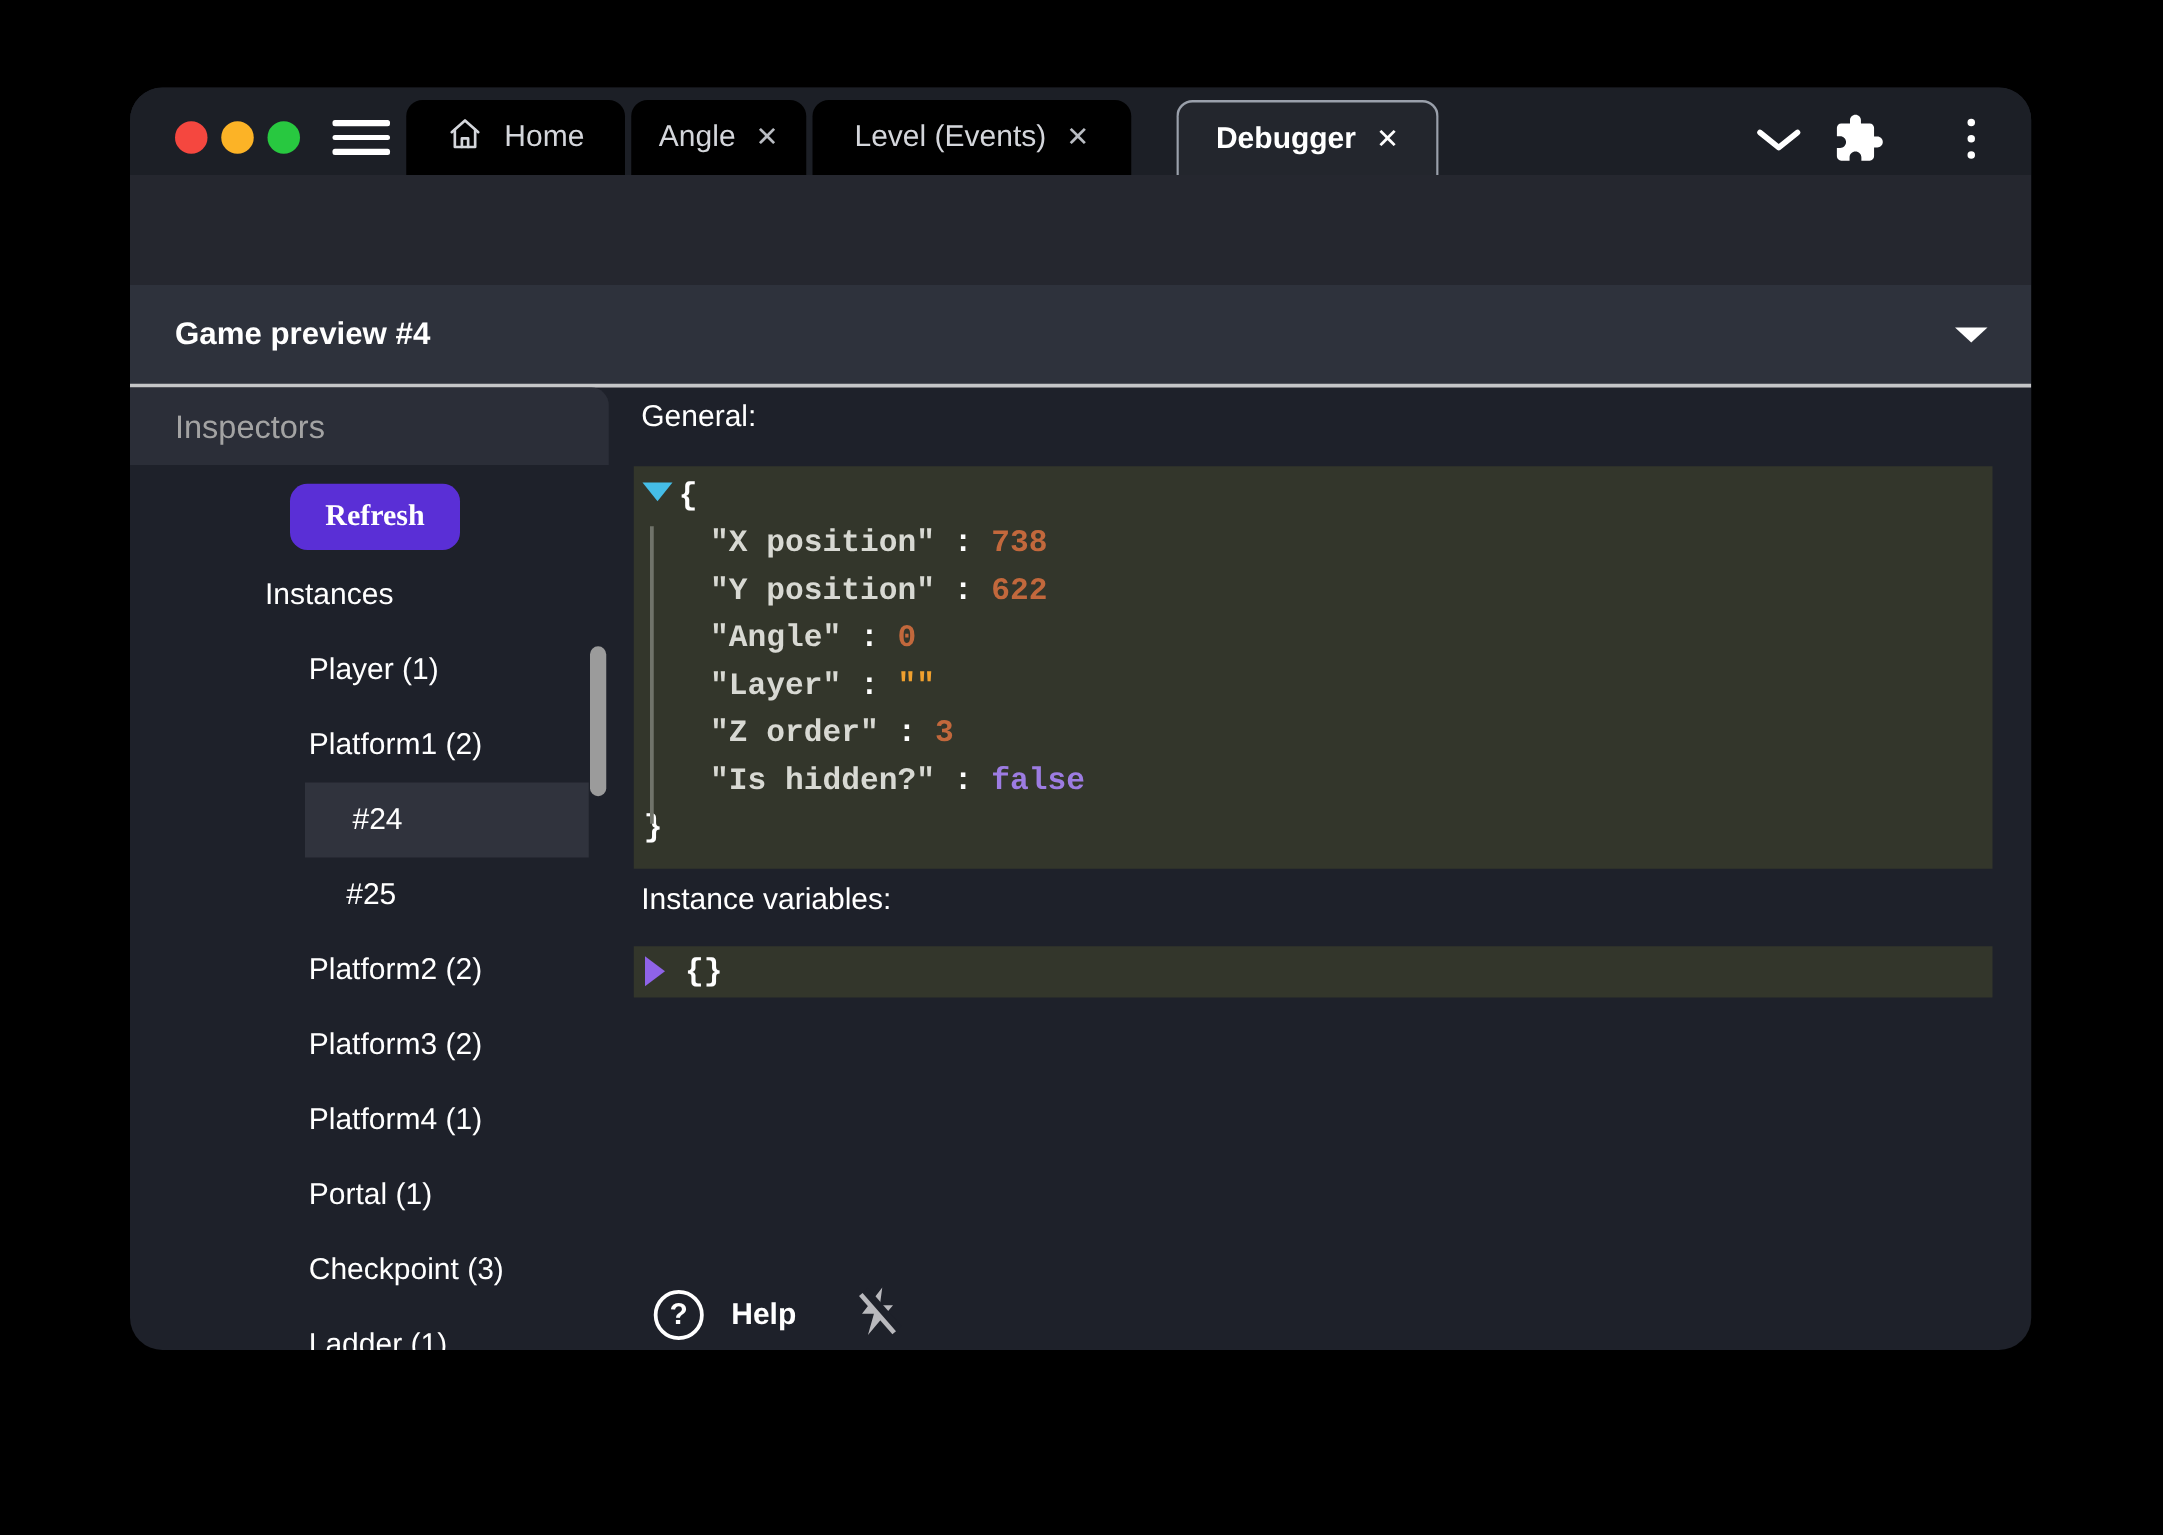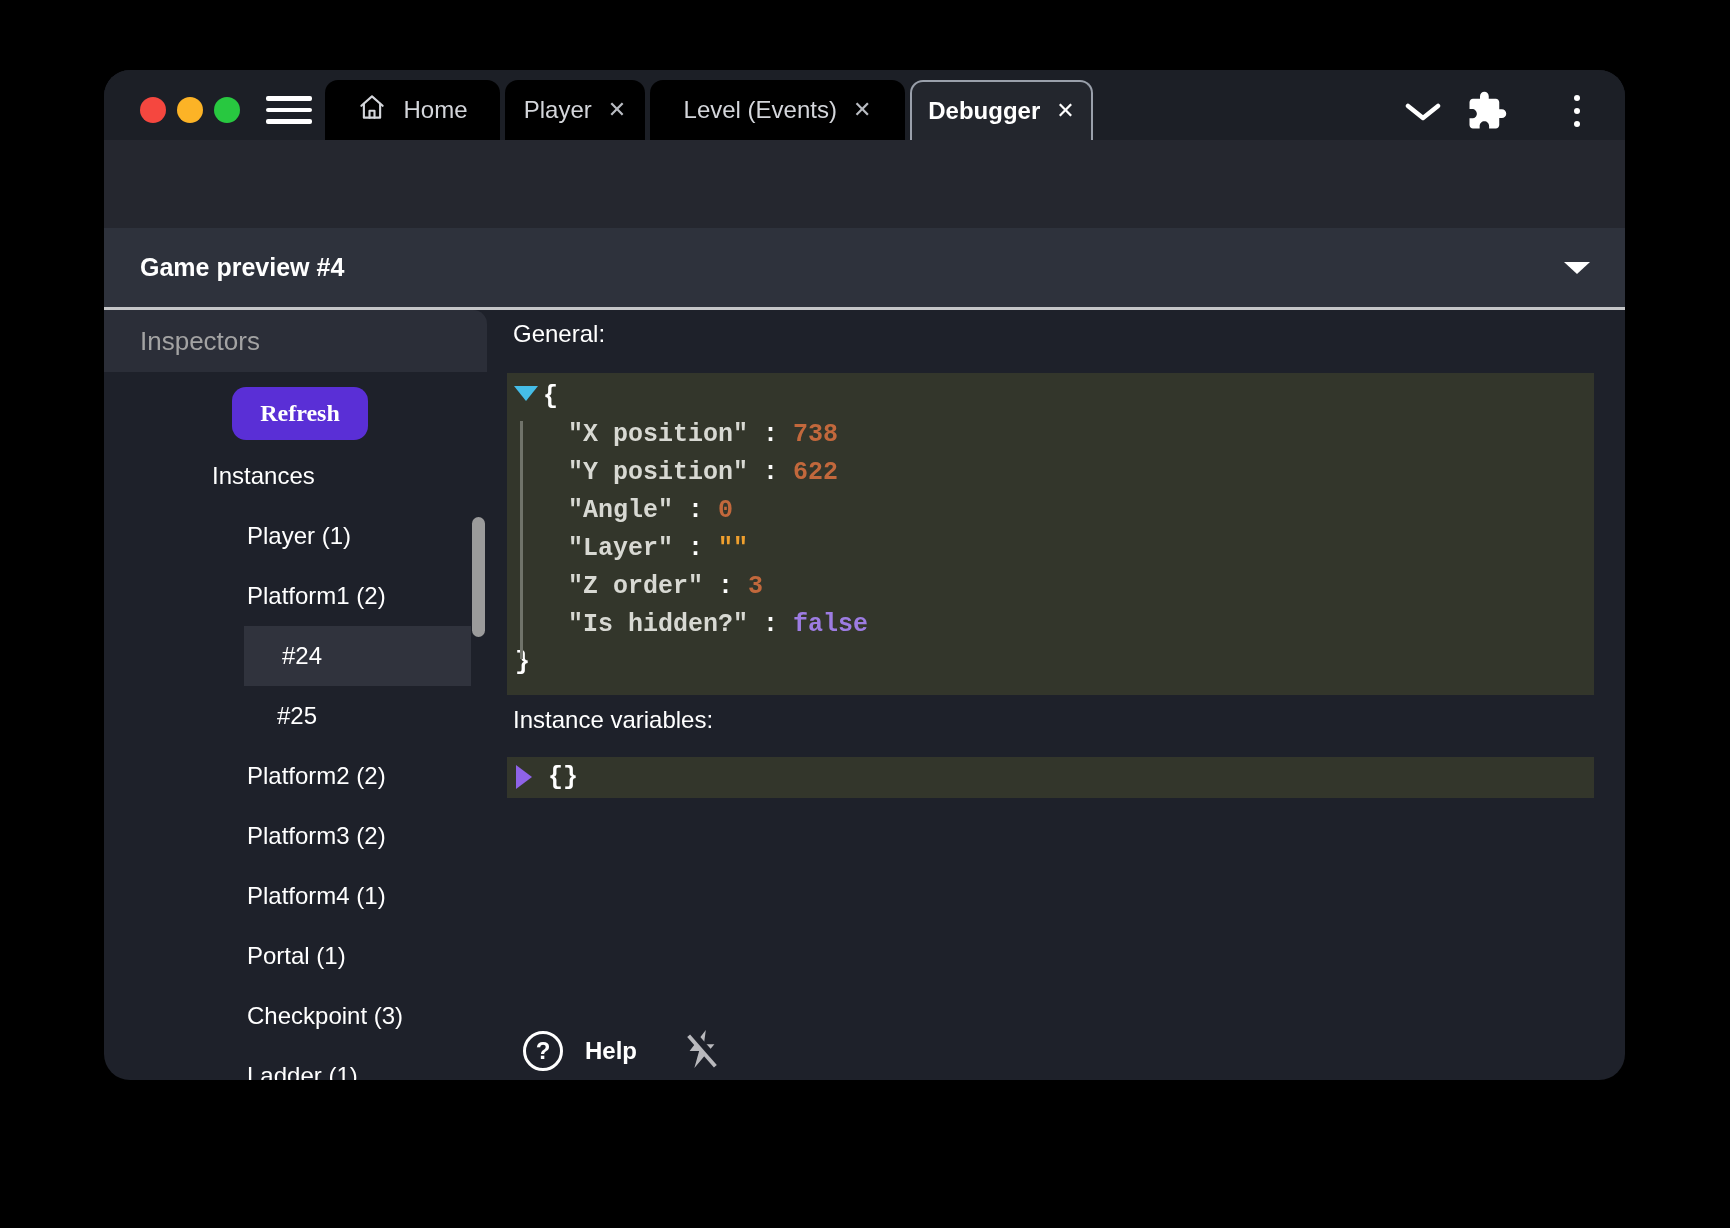--- a/index.html
+++ b/index.html
@@ -13,21 +13,21 @@
   .light.red{background:#f5473f;}
   .light.yellow{background:#fcb326;}
   .light.green{background:#28c840;}
   .burger{position:absolute;left:162px;top:26px;display:flex;flex-direction:column;gap:7px;cursor:pointer;}
   .burger span{display:block;width:46px;height:4.5px;background:#fff;border-radius:2px;}
   .tabs{position:absolute;left:221px;bottom:0;display:flex;align-items:flex-end;gap:5px;}
   .tab{height:60px;display:flex;align-items:center;justify-content:center;gap:16px;background:#000000;border-radius:13px 13px 0 0;color:#d4d6db;font-size:24px;box-sizing:border-box;cursor:pointer;}
   .tab-home{width:175px;}
   .tab-level{width:140px;}
   .tab-levelevents{width:255px;}
-  .tab-debugger{width:183px;}
+  .tab-debugger{width:210px;margin-left:31px;}
   .tab.active{background:#23262d;border:2px solid #9aa0ab;border-bottom:none;color:#fff;font-weight:700;}
   .tab .close{color:#b9bcc2;font-size:22px;font-weight:400;cursor:pointer;}
   .tab.active .close{color:#fff;}
   .topbar-icons svg{display:block;}
   .chev-top{position:absolute;left:1301px;top:33px;cursor:pointer;}
   .puzzle{position:absolute;left:1362px;top:20px;cursor:pointer;}
   .kebab{position:absolute;left:1470px;top:25px;display:flex;flex-direction:column;gap:7px;cursor:pointer;}
   .kebab i{width:6px;height:6px;border-radius:50%;background:#fff;}
 
   
@@ -99,21 +99,21 @@
         <span>
           <svg width="30" height="30" viewBox="0 0 24 24" fill="none" stroke="#d4d6db" stroke-width="1.7" stroke-linecap="round" stroke-linejoin="round">
             <path d="M3.5 11 L12 3.5 L20.5 11"></path>
               <path d="M5.5 9.5 V20.5 H18.5 V9.5"></path>
               <path d="M10 20.5 v-5.5 h4 v5.5"></path>
           </svg>
         </span>
         <span>Home</span>
       </div>
       <div class="tab tab-level">
-        <span>Player</span>
+        <span>Angle</span>
         <span class="close">✕</span>
       </div>
       <div class="tab tab-levelevents">
         <span>Level (Events)</span>
         <span class="close">✕</span>
       </div>
       <div class="tab tab-debugger active">
         <span>Debugger</span>
         <span class="close">✕</span>
       </div>

